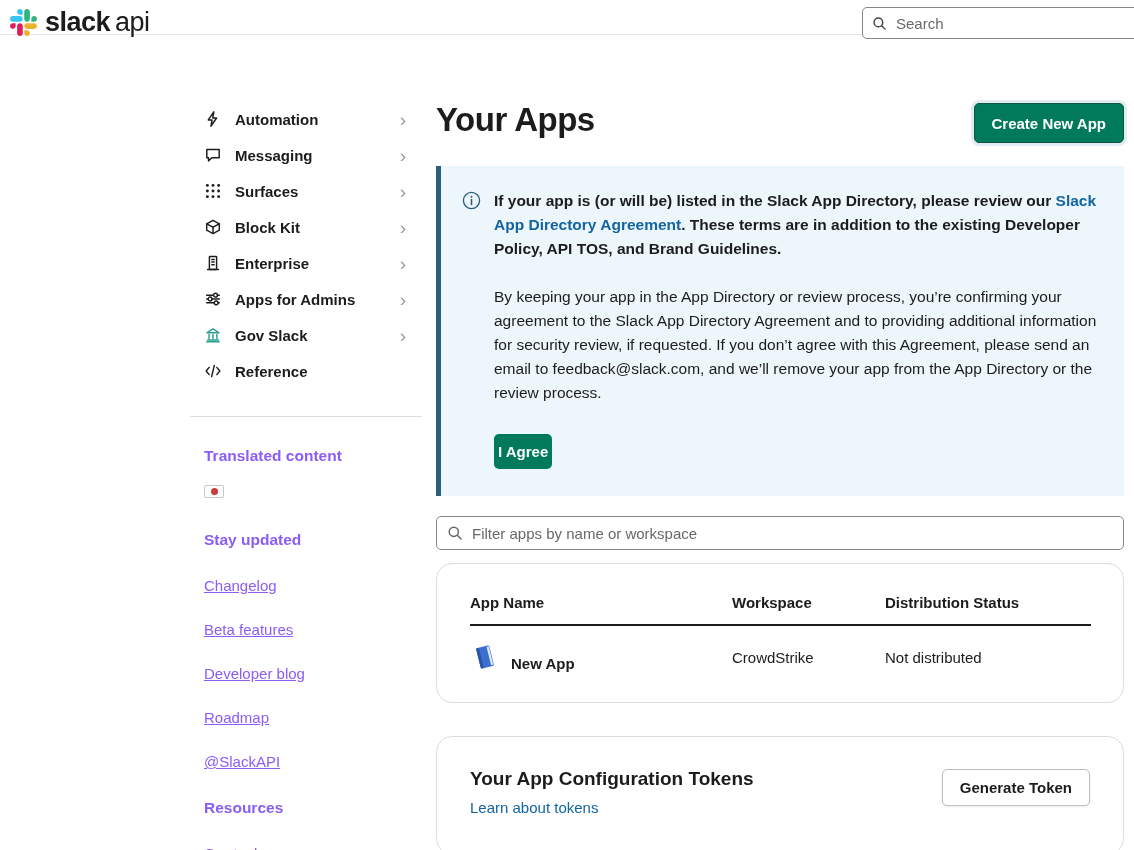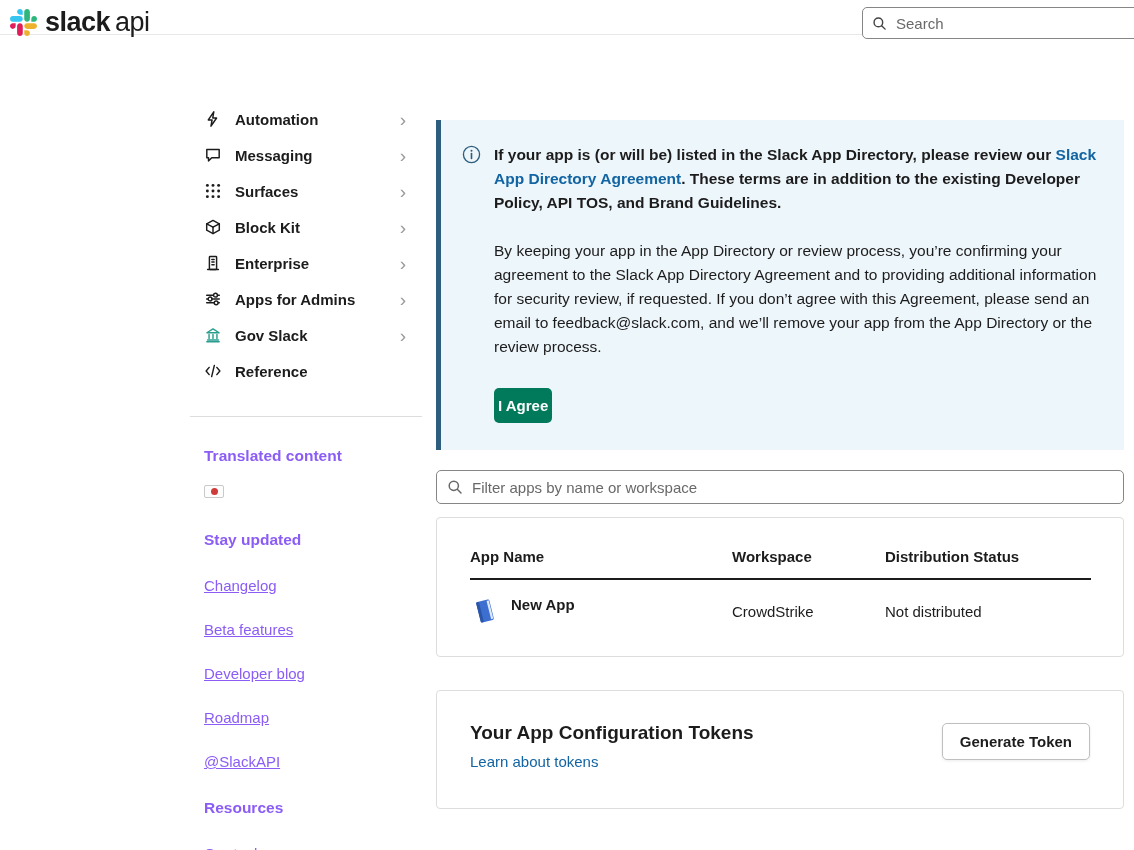--- a/index.html
+++ b/index.html
@@ -37,26 +37,26 @@
   .banner { margin-top: 19px; background: #edf6fa; border-left: 5px solid #2e5e7e; padding: 23px 26px 27px 53px; position: relative; }
   .banner .info { position: absolute; left: 21px; top: 25px; width: 19px; height: 19px; }
   .banner p { margin: 0; font-size: 15.5px; line-height: 24px; }
   .banner p.second { margin-top: 24px; font-weight: 400; }
   .banner p.first { font-weight: 700; }
   .banner a.blink { color: #1264a3; font-weight: 700; text-decoration: none; cursor: pointer; }
   .btn-agree { margin-top: 29px; display: inline-block; background: #007a5a; color: #fff; font: 700 15px "Liberation Sans", sans-serif; border: none; border-radius: 5px; padding: 9px 4px; cursor: pointer; }
   .filter { margin-top: 20px; height: 34px; border: 1px solid #868686; border-radius: 5px; display: flex; align-items: center; padding: 0 10px; gap: 7px; background: #fff; }
   .filter input { border: none; outline: none; flex: 1; font: 15px "Liberation Sans", sans-serif; color: #1d1c1d; background: transparent; }
   .filter input::placeholder { color: #696969; }
-  .card { border: 1px solid #ddd; border-radius: 4px; background: #fff; }
+  .card { border: 1px solid #ddd; border-radius: 16px; background: #fff; }
   .apps-card { margin-top: 13px; padding: 30px 32px 30px 33px; }
   .trow { display: grid; grid-template-columns: 262px 153px 1fr; align-items: center; }
   .thead { font-weight: 700; padding-bottom: 13px; border-bottom: 2px solid #1d1c1d; }
   .tdata { padding-top: 16px; }
-  .appcell { display: flex; align-items: flex-start; gap: 11px; font-weight: 700; cursor: pointer; }
+  .appcell { display: flex; align-items: flex-end; gap: 11px; font-weight: 700; cursor: pointer; }
   .tokens-card { margin-top: 33px; padding: 31px 33px 38px 33px; position: relative; }
   .tokens-title { margin: 0; font-size: 19px; font-weight: 800; }
   .tokens-link { display: inline-block; margin-top: 9px; color: #1264a3; text-decoration: none; cursor: pointer; }
   .btn-generate { position: absolute; right: 33px; top: 32px; height: 37px; padding: 0 17px; background: #fff; color: #1d1c1d; font: 700 15px "Liberation Sans", sans-serif; border: 1px solid #bfbfbf; border-radius: 5px; cursor: pointer; box-shadow: 0 1px 3px rgba(0,0,0,0.08); }
   svg.stroke { fill: none; stroke: #1d1c1d; stroke-width: 1.3; stroke-linecap: round; stroke-linejoin: round; }
 </style>
 </head>
 <body>
 
 <div id="app">
@@ -199,20 +199,24 @@
     <div class="side-heading">Resources</div>
     <div class="side-links">
       <a class="side-link">Our tools</a>
       <a class="side-link">Get support</a>
       <a class="side-link">Partner with us</a>
     </div>
   </nav>
 
   <main class="main">
 
+    <div class="title-row">
+      <h1 class="page-title">Your Apps</h1>
+      <button class="btn-create">Create New App</button>
+    </div>
 
     <section class="banner">
       <span class="info">
         <svg viewBox="0 0 20 20" width="19" height="19">
           <circle cx="10" cy="10" r="8.5" fill="none" stroke="#2e5e7e" stroke-width="1.4"></circle>
           <circle cx="10" cy="6" r="1.05" fill="#2e5e7e"></circle>
           <path d="M10 9v5.2" stroke="#2e5e7e" stroke-width="1.7" stroke-linecap="round"></path>
         </svg>
       </span>
       <p class="first"><span>If your app is (or will be) listed in the Slack App Directory, please review our </span><a class="blink">Slack App Directory Agreement</a><span>. These terms are in addition to the existing Developer Policy, API TOS, and Brand Guidelines.</span></p>

